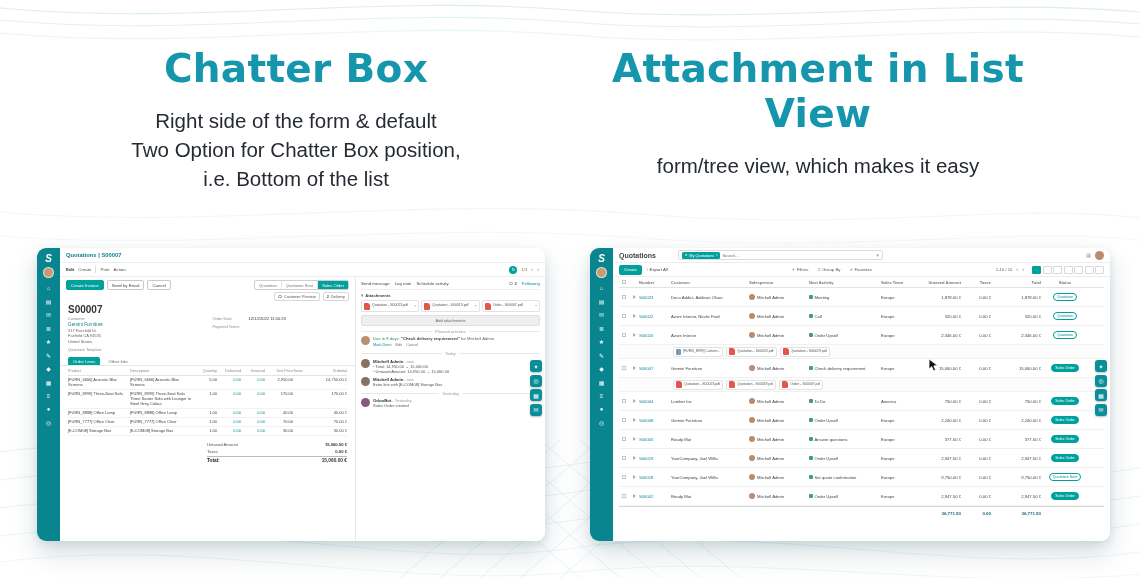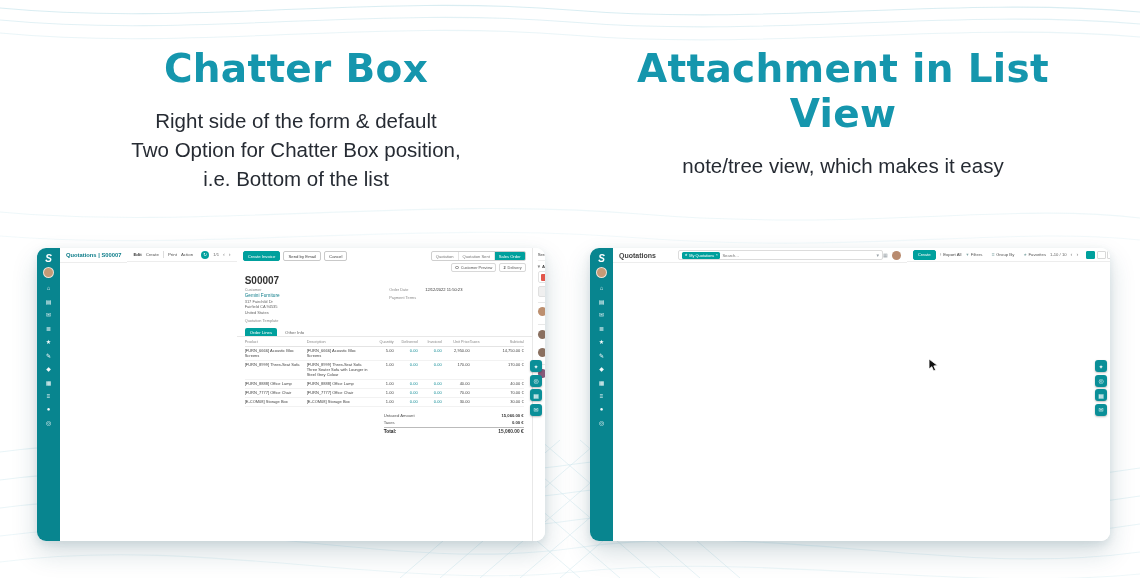--- a/index.html
+++ b/index.html
@@ -8,31 +8,31 @@
     position: relative; overflow: hidden; background:#fff;
     font-family:"Liberation Sans", sans-serif; color:#333;
   }
   .waves { position:absolute; left:0; top:0; z-index:0; }
 
   
   .hero { position:absolute; z-index:2; text-align:center; }
   .hero .t { font-family:"DejaVu Sans", sans-serif; font-weight:bold; font-size:39px; color:#1596ad; margin-bottom:15px; letter-spacing:.3px; }
   .hero .s { font-size:20.5px; color:#262b33; line-height:1.42; }
   #hero-left  { left:56px;  top:46px; width:480px; }
-  #hero-right { left:583px; top:46px; width:520px; }
+  #hero-right { left:558px; top:46px; width:520px; }
 
   
   .window { position:absolute; z-index:3; display:flex; background:#fff; border-radius:9px;
             box-shadow:0 12px 26px rgba(20,70,90,.18), 0 3px 8px rgba(20,70,90,.10); }
   .sidebar { width:23px; flex-shrink:0; background:#08858f; border-radius:9px 0 0 9px;
              display:flex; flex-direction:column; align-items:center; padding:4px 0 2px; }
   .logo { color:#fff; font-size:10px; font-weight:bold; font-style:italic; height:13px; line-height:13px; }
   .side-av { width:11px; height:11px; border-radius:50%; background:#c59a76; border:1px solid rgba(255,255,255,.7); margin:2px 0 3px; }
   .sic { color:rgba(255,255,255,.95); font-size:6px; height:13.5px; display:flex; align-items:center; }
-  .w-body { flex:1; min-width:0; display:flex; flex-direction:row; background:#fff; border-radius:0 9px 9px 0; overflow:hidden; position:relative; }
+  .w-body { flex:1; min-width:0; display:flex; flex-direction:column; background:#fff; border-radius:0 9px 9px 0; overflow:hidden; position:relative; }
 
   .w-top { height:15px; flex-shrink:0; display:flex; align-items:center; padding:0 6px; border-bottom:1px solid #ededed; }
   .crumb { font-size:5.8px; color:#0e7d8a; font-weight:bold; }
   .w-ctrl { height:14px; flex-shrink:0; display:flex; align-items:center; gap:4px; padding:0 6px; border-bottom:1px solid #ededed; font-size:4.4px; color:#555; }
   .ctl.b { font-weight:bold; color:#333; }
   .vsep { width:1px; height:7px; background:#ddd; }
   .spacer { flex:1; }
   .rnd { width:8px; height:8px; border-radius:50%; background:#00a09d; color:#fff; font-size:4.5px; display:flex; align-items:center; justify-content:center; }
   .pager { font-size:4.2px; color:#666; }
   .pgbtn { font-size:5.5px; color:#888; line-height:1; }
@@ -194,21 +194,21 @@
   <div class="t">Chatter Box</div>
   <div class="s">
     <div>Right side of the form &amp; default</div>
     <div>Two Option for Chatter Box position,</div>
     <div>i.e. Bottom of the list</div>
   </div>
 </div>
 <div class="hero" id="hero-right">
   <div class="t">Attachment in List View</div>
   <div class="s">
-    <div>note/tree view, which makes it easy</div>
+    <div>form/tree view, which makes it easy</div>
   </div>
 </div>
 
 <div class="window" id="win-left" style="left:37px;top:248px;width:508px;height:293px;">
   <div class="sidebar">
     <span class="logo">S</span>
     <i class="side-av"></i>
     <span class="sic">⌂</span>
     <span class="sic">▤</span>
     <span class="sic">✉</span>

